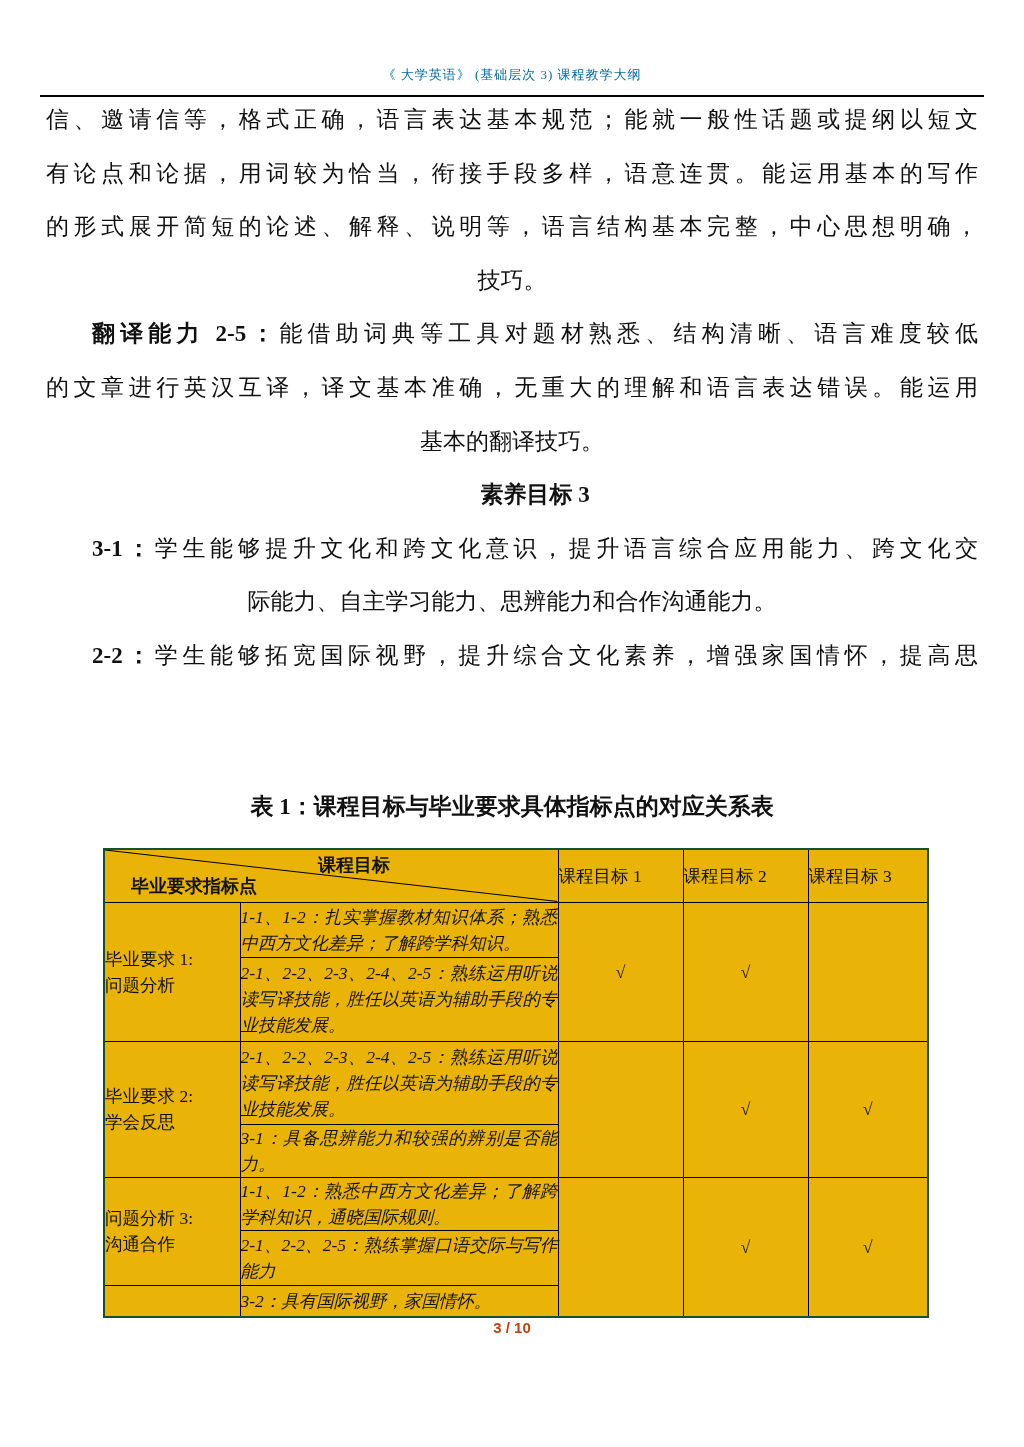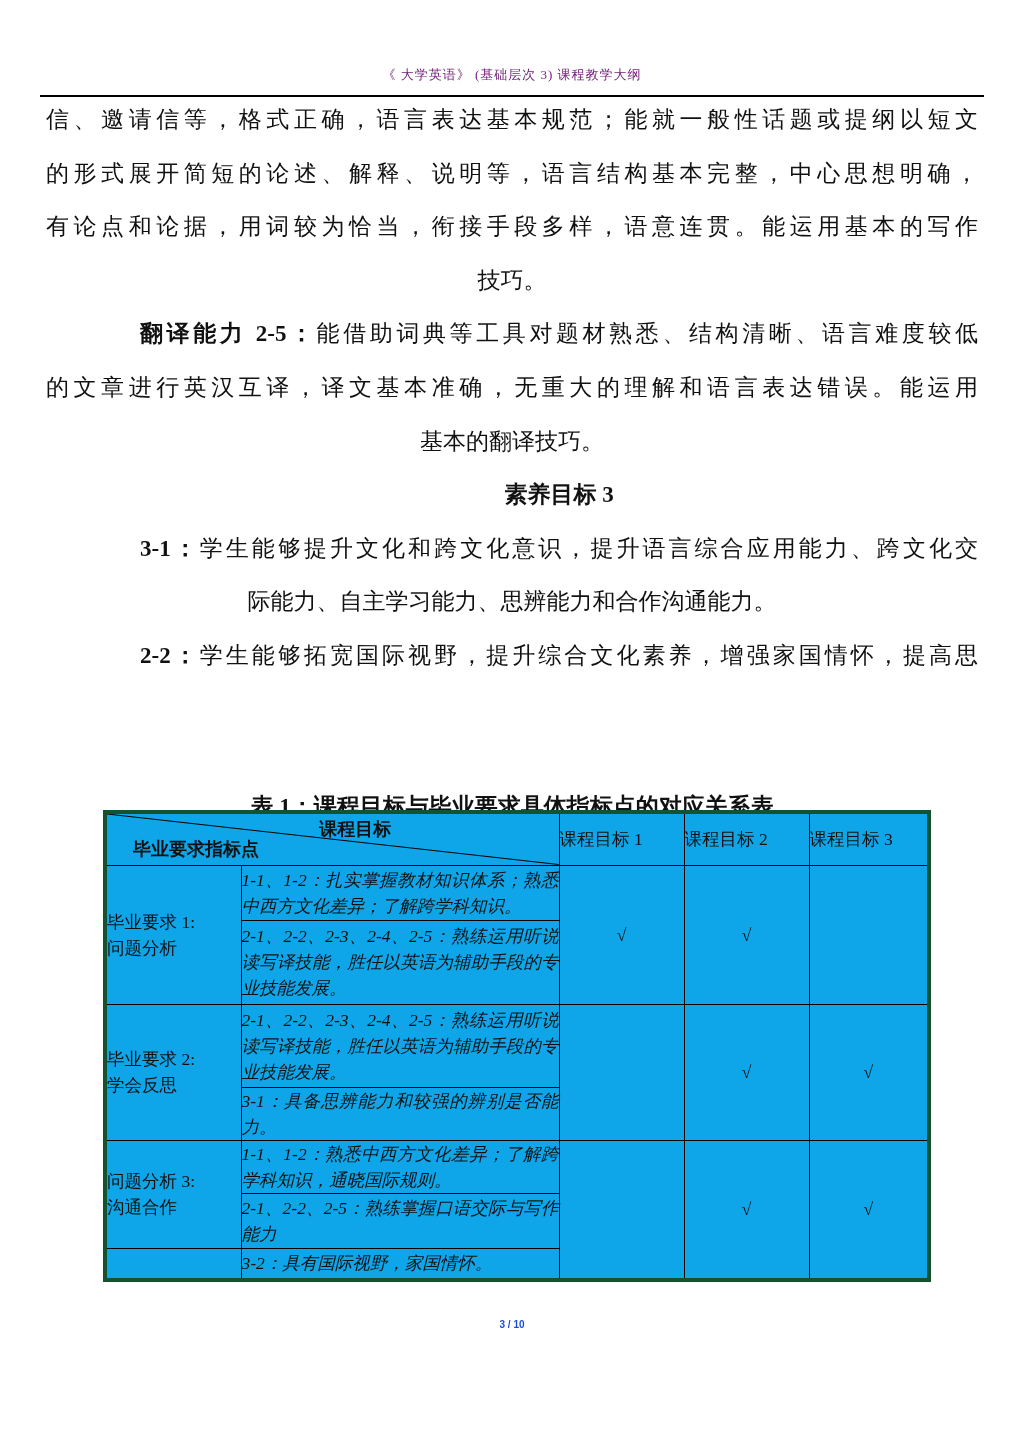--- a/index.html
+++ b/index.html
@@ -4,45 +4,45 @@
 <style>
   html,body{margin:0;padding:0;background:#ffffff;}
   .page{
     position:relative;width:1024px;height:1447px;background:#ffffff;
     font-family:"Liberation Serif","DejaVu Serif",serif;color:#111;
     overflow:hidden;
   }
   
   .doc-header{
     position:absolute;top:66px;left:0;width:100%;text-align:center;
-    font-size:13px;letter-spacing:1px;color:#701a75;
+    font-size:13px;letter-spacing:1px;color:#0369a1;
   }
   .header-rule{
     position:absolute;top:95px;left:40px;width:944px;height:0;
     border-top:2px solid #000;
   }
   
   .body-text{
     position:absolute;top:93px;left:46px;width:932px;
     font-size:23px;line-height:53.6px;
   }
   .line{min-height:53.6px;text-align:center;}
   .j{text-align:justify;text-align-last:justify;}
   .indent{text-indent:46px;}
-  .b{font-weight:bold;margin-left:48px;}
+  .b{font-weight:bold;}
   
   .table-title{
     position:absolute;top:791px;left:0;width:100%;text-align:center;
     font-size:23px;font-weight:bold;
   }
   
   table.corr{
-    position:absolute;top:810px;left:103px;width:824px;
-    border-collapse:collapse;table-layout:fixed;background:#0ea5e9;
-    border:4px solid #14532d;
+    position:absolute;top:848px;left:103px;width:824px;
+    border-collapse:collapse;table-layout:fixed;background:#eab308;
+    border:2px solid #14532d;
   }
   table.corr td{
     border:1px solid #000;font-size:17.5px;line-height:26px;
     vertical-align:middle;padding:0;
   }
   td.diag-cell{position:relative;padding:0;}
   .diag-svg{position:absolute;top:0;left:0;width:100%;height:100%;display:block;}
   .diag-top{
     position:absolute;top:2px;left:55%;transform:translateX(-50%);
     font-weight:bold;font-size:18px;white-space:nowrap;
@@ -52,35 +52,35 @@
     font-weight:bold;font-size:18px;white-space:nowrap;
   }
   td.goal-h{text-align:left;font-weight:normal;font-size:18px;}
   td.req{text-align:left;}
   td.desc{text-align:justify;padding:3px 8px;font-style:italic;}
   td.mark{text-align:center;font-size:18px;}
   
   .footer{
     position:absolute;top:1319px;left:0;width:100%;text-align:center;
     font-family:"Liberation Sans","DejaVu Sans",sans-serif;
-    font-size:10px;font-weight:600;color:#1d4ed8;
+    font-size:15px;font-weight:600;color:#c2410c;
   }
 </style>
 </head>
 <body>
 
 <div class="page">
 
   <div class="doc-header">《 大学英语》 (基础层次 3) 课程教学大纲</div>
   <div class="header-rule"></div>
 
   <div class="body-text">
     <div class="line j">信、邀请信等，格式正确，语言表达基本规范；能就一般性话题或提纲以短文</div>
+    <div class="line j">有论点和论据，用词较为恰当，衔接手段多样，语意连贯。能运用基本的写作</div>
     <div class="line j">的形式展开简短的论述、解释、说明等，语言结构基本完整，中心思想明确，</div>
-    <div class="line j">有论点和论据，用词较为恰当，衔接手段多样，语意连贯。能运用基本的写作</div>
     <div class="line">技巧。</div>
 
     <div class="line j indent"><span class="b">翻译能力 2-5：</span><span>能借助词典等工具对题材熟悉、结构清晰、语言难度较低</span></div>
     <div class="line j">的文章进行英汉互译，译文基本准确，无重大的理解和语言表达错误。能运用</div>
     <div class="line">基本的翻译技巧。</div>
 
     <div class="line indent b">素养目标 3</div>
 
     <div class="line j indent"><span class="b">3-1：</span><span>学生能够提升文化和跨文化意识，提升语言综合应用能力、跨文化交</span></div>
     <div class="line">际能力、自主学习能力、思辨能力和合作沟通能力。</div>

